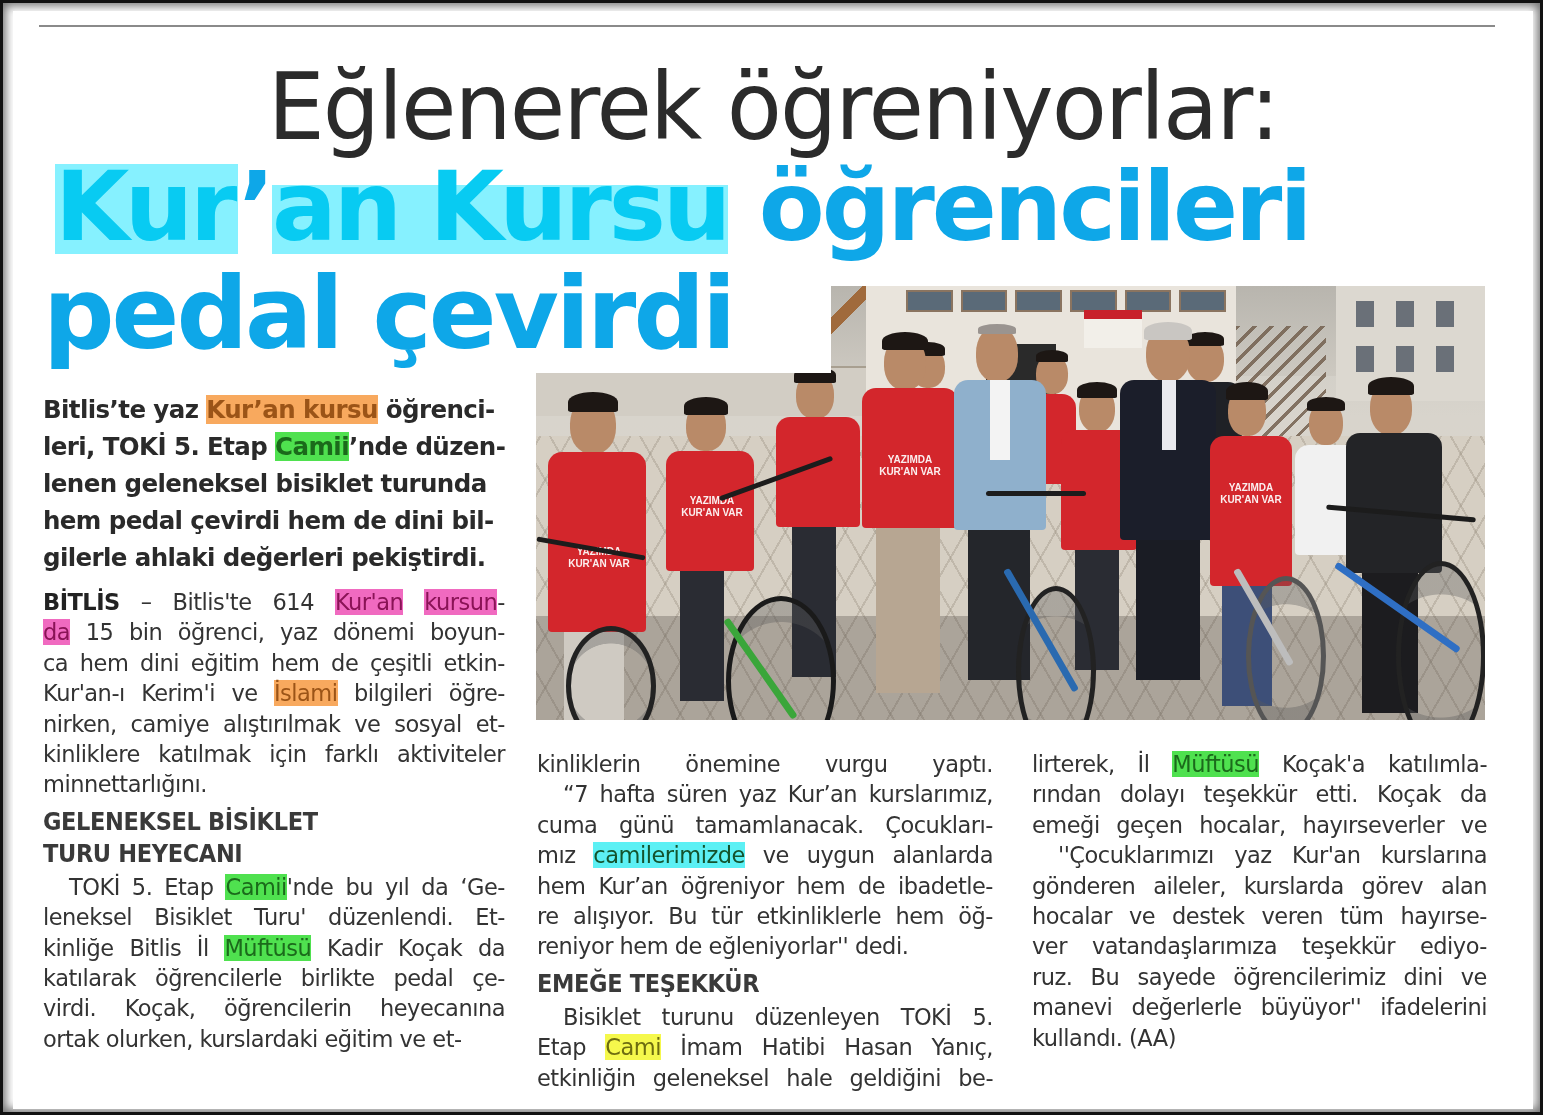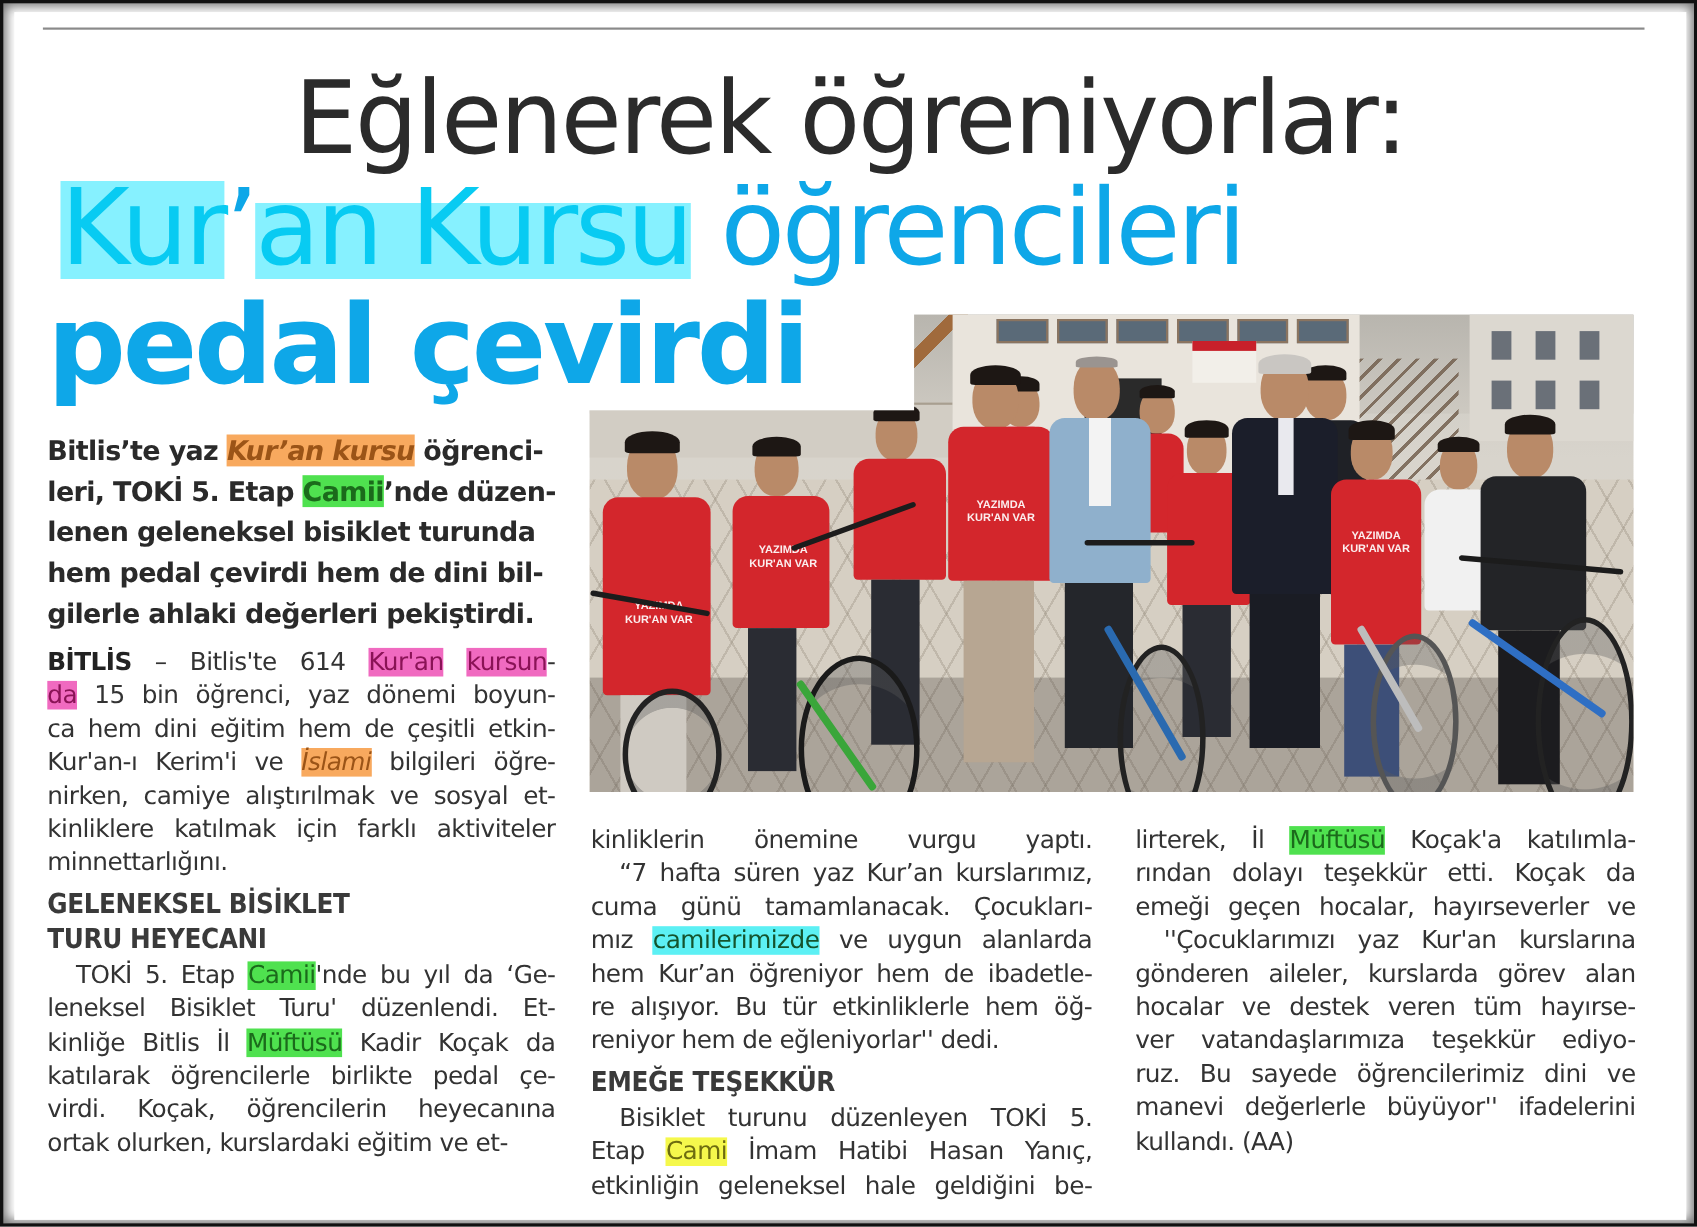--- a/index.html
+++ b/index.html
@@ -24,21 +24,21 @@
   
   .hl1 {
     position: absolute; left: 0; top: 42px; width: 1520px; text-align: center;
     font-family: "DejaVu Sans", sans-serif;
     font-size: 92px; font-weight: 500; color: #2b2b2b; letter-spacing: -2px;
     line-height: 110px;
     transform: scaleX(0.98);
   }
   .hl2 {
     position: absolute; left: 30px; top: 140px; width: 1460px;
-    font-family: "DejaVu Sans", sans-serif; font-weight: normal;
+    font-family: "DejaVu Sans", sans-serif; font-weight: bold;
     font-size: 96px; letter-spacing: -3px; line-height: 112px;
     color: #0ea7e8; white-space: nowrap; padding-left: 12px;
   }
   .hl2 .hi {
     background: linear-gradient(to bottom, transparent 12%, #86f1ff 12%, #86f1ff 92%, transparent 92%);
     color: #08cbf2;
   }
   .hl2 .hi2 {
     background: linear-gradient(to bottom, transparent 30%, #86f1ff 30%, #86f1ff 92%, transparent 92%);
     color: #08cbf2;
@@ -110,21 +110,21 @@
   .c2 { left: 524px; top: 738px; width: 456px; }
   .c3 { left: 1019px; top: 738px; width: 455px; }
   .subhead {
     font-family: "DejaVu Sans", sans-serif; font-weight: bold;
     font-size: 25px; line-height: 32px; color:#3a3a3a; letter-spacing: -0.4px;
     transform: scaleX(0.9); transform-origin: left center;
     margin: 6px 0 2px 0; text-align: left;
   }
   .dateline { font-weight: bold; color:#222; }
 
-  .mk-orange { background:#f8a95e; color:#9b5417;font-style:italic; }
+  .mk-orange { background:#f8a95e; color:#9b5417; }
   .mk-green { background:#4fe14f; color:#1b6a1b; }
   .mk-pink { background:#f06ac0; color:#8a1356; }
   .mk-cyan { background:#5cf0f4; color:#14532d; }
   .mk-yellow { background:#f5f84c; color:#6d6c10; }
 
   .line { display:block; white-space: nowrap; }
   .jl { display:flex; justify-content: space-between; white-space: nowrap; }
 </style>
 </head>
 <body>

